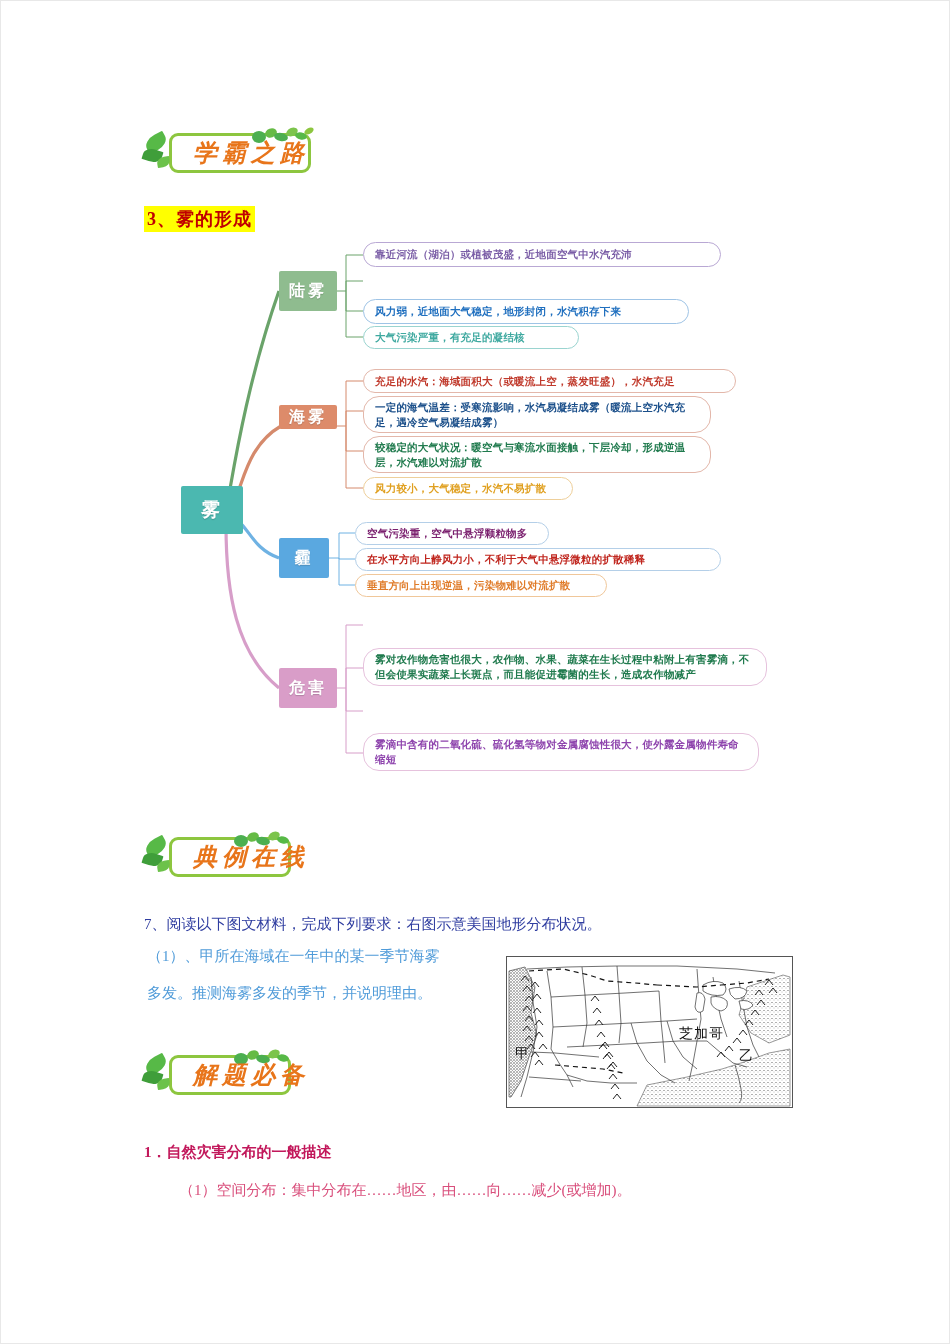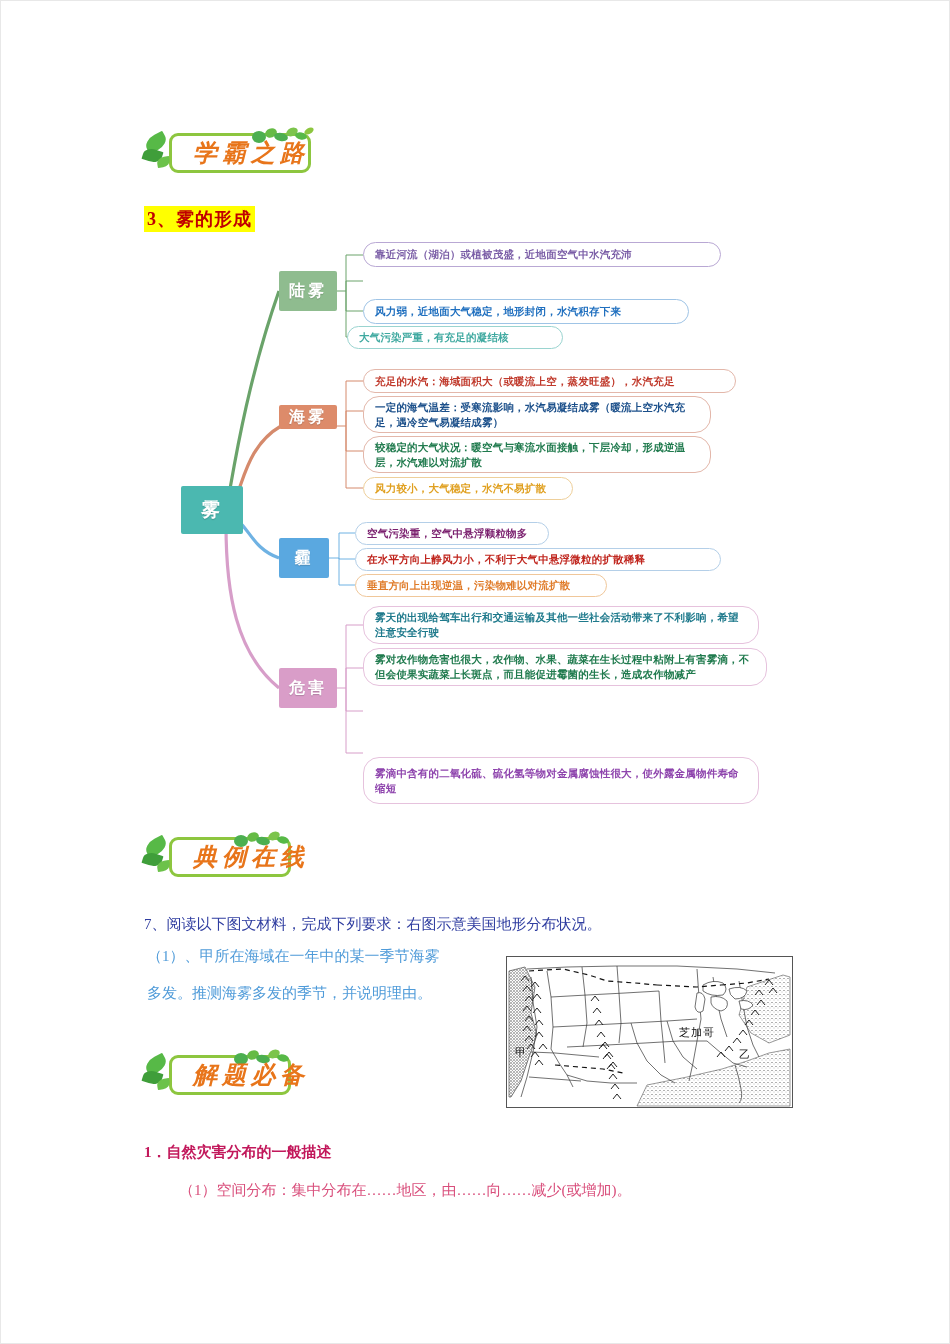--- a/index.html
+++ b/index.html
@@ -75,21 +75,21 @@
   .q-pink-b{color:#c2185b;font-weight:bold;font-size:15px;}
   .q-pink{color:#d94f7c;}
 
   
   #mapbox{
     position:absolute;left:505px;top:955px;width:285px;height:150px;
     border:1px solid #555;background:#fdfdfd;overflow:hidden;
   }
   #mapbox svg{position:absolute;left:0;top:0;}
   .maplabel{
-    position:absolute;font-size:11px;color:#111;
+    position:absolute;font-size:14px;color:#111;
     font-family:"Liberation Sans","DejaVu Sans",sans-serif;
     letter-spacing:1px;white-space:nowrap;
   }
 </style>
 </head>
 <body>
 
 <div class="page">
 
   <div class="banner" style="left:140px;top:128px;width:170px;">
@@ -151,21 +151,21 @@
 
     <div class="mnode" style="left:148px;top:38px;width:58px;height:40px;background:#8fbc8f;">
       <span>陆雾</span>
     </div>
     <div class="bubble" style="left:232px;top:9px;width:358px;height:25px;border-color:#b9a8d4;color:#7b5ea7;">
       <span>靠近河流（湖泊）或植被茂盛，近地面空气中水汽充沛</span>
     </div>
     <div class="bubble" style="left:232px;top:66px;width:326px;height:25px;border-color:#9fc4e6;color:#1f6fbf;">
       <span>风力弱，近地面大气稳定，地形封闭，水汽积存下来</span>
     </div>
-    <div class="bubble" style="left:216px;top:93px;width:216px;height:23px;border-color:#9ad4d0;color:#3fa9a0;">
+    <div class="bubble" style="left:232px;top:93px;width:216px;height:23px;border-color:#9ad4d0;color:#3fa9a0;">
       <span>大气污染严重，有充足的凝结核</span>
     </div>
 
     <div class="mnode" style="left:148px;top:172px;width:58px;height:24px;background:#dd8b6a;">
       <span>海雾</span>
     </div>
     <div class="bubble" style="left:232px;top:136px;width:373px;height:24px;border-color:#e3b7aa;color:#c0392b;">
       <span>充足的水汽：海域面积大（或暖流上空，蒸发旺盛），水汽充足</span>
     </div>
     <div class="bubble" style="left:232px;top:163px;width:348px;height:37px;border-color:#e3b7aa;color:#1b4f8a;">
@@ -187,27 +187,24 @@
     <div class="bubble" style="left:224px;top:315px;width:366px;height:23px;border-color:#b4cfe8;color:#c0261e;">
       <span>在水平方向上静风力小，不利于大气中悬浮微粒的扩散稀释</span>
     </div>
     <div class="bubble" style="left:224px;top:341px;width:252px;height:23px;border-color:#f0c79a;color:#e07c2a;">
       <span>垂直方向上出现逆温，污染物难以对流扩散</span>
     </div>
 
     <div class="mnode" style="left:148px;top:435px;width:58px;height:40px;background:#d99dc8;">
       <span>危害</span>
     </div>
-    <div class="bubble" style="left:232px;top:373px;width:396px;height:38px;border-color:#e6c2dd;color:#1f7a8c;">
-      <span>雾天的出现给驾车出行和交通运输及其他一些社会活动带来了不利影响，希望注意安全行驶</span>
-    </div>
     <div class="bubble" style="left:232px;top:415px;width:404px;height:38px;border-color:#e6c2dd;color:#1f7a4d;">
       <span>雾对农作物危害也很大，农作物、水果、蔬菜在生长过程中粘附上有害雾滴，不但会使果实蔬菜上长斑点，而且能促进霉菌的生长，造成农作物减产</span>
     </div>
-    <div class="bubble" style="left:232px;top:524px;width:396px;height:47px;border-color:#e6c2dd;color:#8e44ad;">
+    <div class="bubble" style="left:232px;top:500px;width:396px;height:38px;border-color:#e6c2dd;color:#8e44ad;">
       <span>雾滴中含有的二氧化硫、硫化氢等物对金属腐蚀性很大，使外露金属物件寿命缩短</span>
     </div>
   </div>
 
   <div class="banner" style="left:140px;top:832px;width:150px;">
     <div class="frame"></div>
     <div class="leafgroup">
       <div class="leaf l1"></div>
         <div class="leaf l2"></div>
         <div class="leaf l3"></div>

